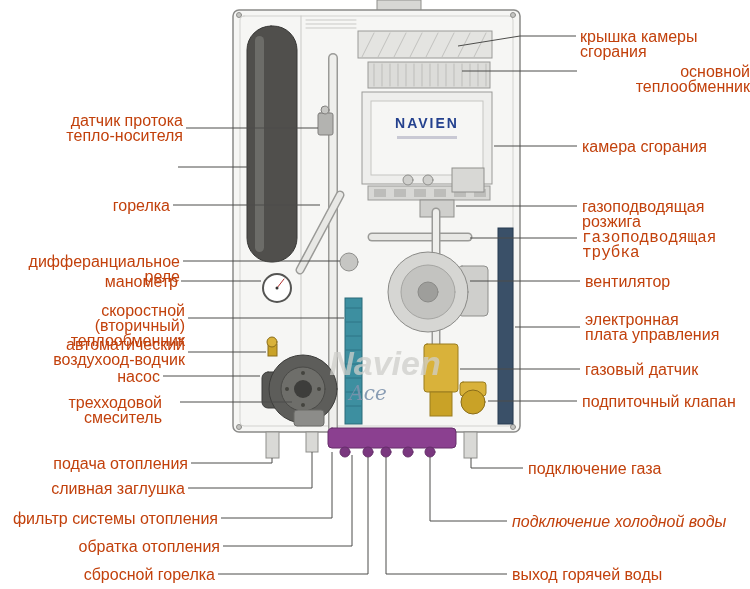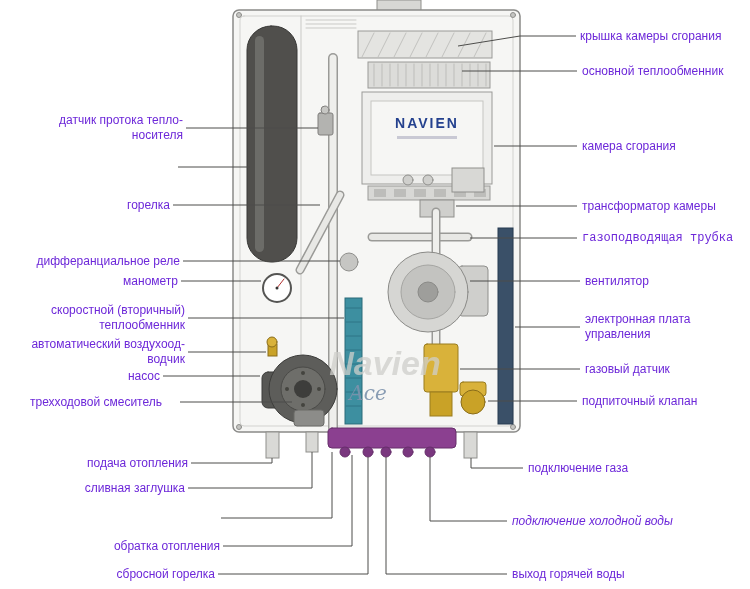--- a/index.html
+++ b/index.html
@@ -2,21 +2,21 @@
 <html><head>
 <meta charset="utf-8">
 <style>
   html,body { margin:0; padding:0; background:#ffffff; }
   #canvas {
     position:relative; width:750px; height:589px; background:#ffffff;
     font-family:"Liberation Sans", sans-serif; overflow:hidden;
   }
   svg { position:absolute; left:0; top:0; }
   .lbl {
-    position:absolute; font-size:12px; line-height:15px; color:#6d28d9;
+    position:absolute; font-size:16px; line-height:15px; color:#c2410c;
     white-space:normal;
   }
   .lbl.left { text-align:right; }
   .lbl.right { text-align:left; }
 </style>
 </head>
 <body>
 
 <div id="canvas">
 
@@ -229,27 +229,28 @@
   <div class="lbl left" style="right:567px; top:113px; width:152px;">датчик протока тепло-носителя</div>
   <div class="lbl left" style="right:580px; top:198px;">горелка</div>
   <div class="lbl left" style="right:570px; top:254px;">дифферанциальное реле</div>
   <div class="lbl left" style="right:572px; top:274px;">манометр</div>
   <div class="lbl left" style="right:565px; top:303px; width:152px;">скоростной (вторичный) теплообменник</div>
   <div class="lbl left" style="right:565px; top:337px; width:168px;">автоматический воздухоод-водчик</div>
   <div class="lbl left" style="right:590px; top:369px;">насос</div>
   <div class="lbl left" style="right:588px; top:395px;">трехходовой смеситель</div>
   <div class="lbl left" style="right:562px; top:456px;">подача отопления</div>
   <div class="lbl left" style="right:565px; top:481px;">сливная заглушка</div>
+  <div class="lbl left" style="right:532px; top:511px;">фильтр системы отопления</div>
   <div class="lbl left" style="right:530px; top:539px;">обратка отопления</div>
   <div class="lbl left" style="right:535px; top:567px;">сбросной горелка</div>
 
   <div class="lbl right" style="left:580px; top:29px;">крышка камеры сгорания</div>
-  <div class="lbl right" style="left:582px; top:64px;">основной теплообменник</div>
+  <div class="lbl right" style="left:582px; top:64px;text-align:right;">основной теплообменник</div>
   <div class="lbl right" style="left:582px; top:139px;">камера сгорания</div>
-  <div class="lbl right" style="left:582px; top:199px;">трансформатор камеры</div>
+  <div class="lbl right" style="left:582px; top:199px;">газоподводящая розжига</div>
   <div class="lbl right" style="left:582px; top:231px;font-family:Liberation Mono, monospace;">газоподводящая трубка</div>
   <div class="lbl right" style="left:585px; top:274px;">вентилятор</div>
   <div class="lbl right" style="left:585px; top:312px; width:135px;">электронная плата управления</div>
   <div class="lbl right" style="left:585px; top:362px;">газовый датчик</div>
   <div class="lbl right" style="left:582px; top:394px;">подпиточный клапан</div>
   <div class="lbl right" style="left:528px; top:461px;">подключение газа</div>
   <div class="lbl right" style="left:512px; top:514px;font-style:italic;">подключение холодной воды</div>
   <div class="lbl right" style="left:512px; top:567px;">выход горячей воды</div>
 
 </div>

